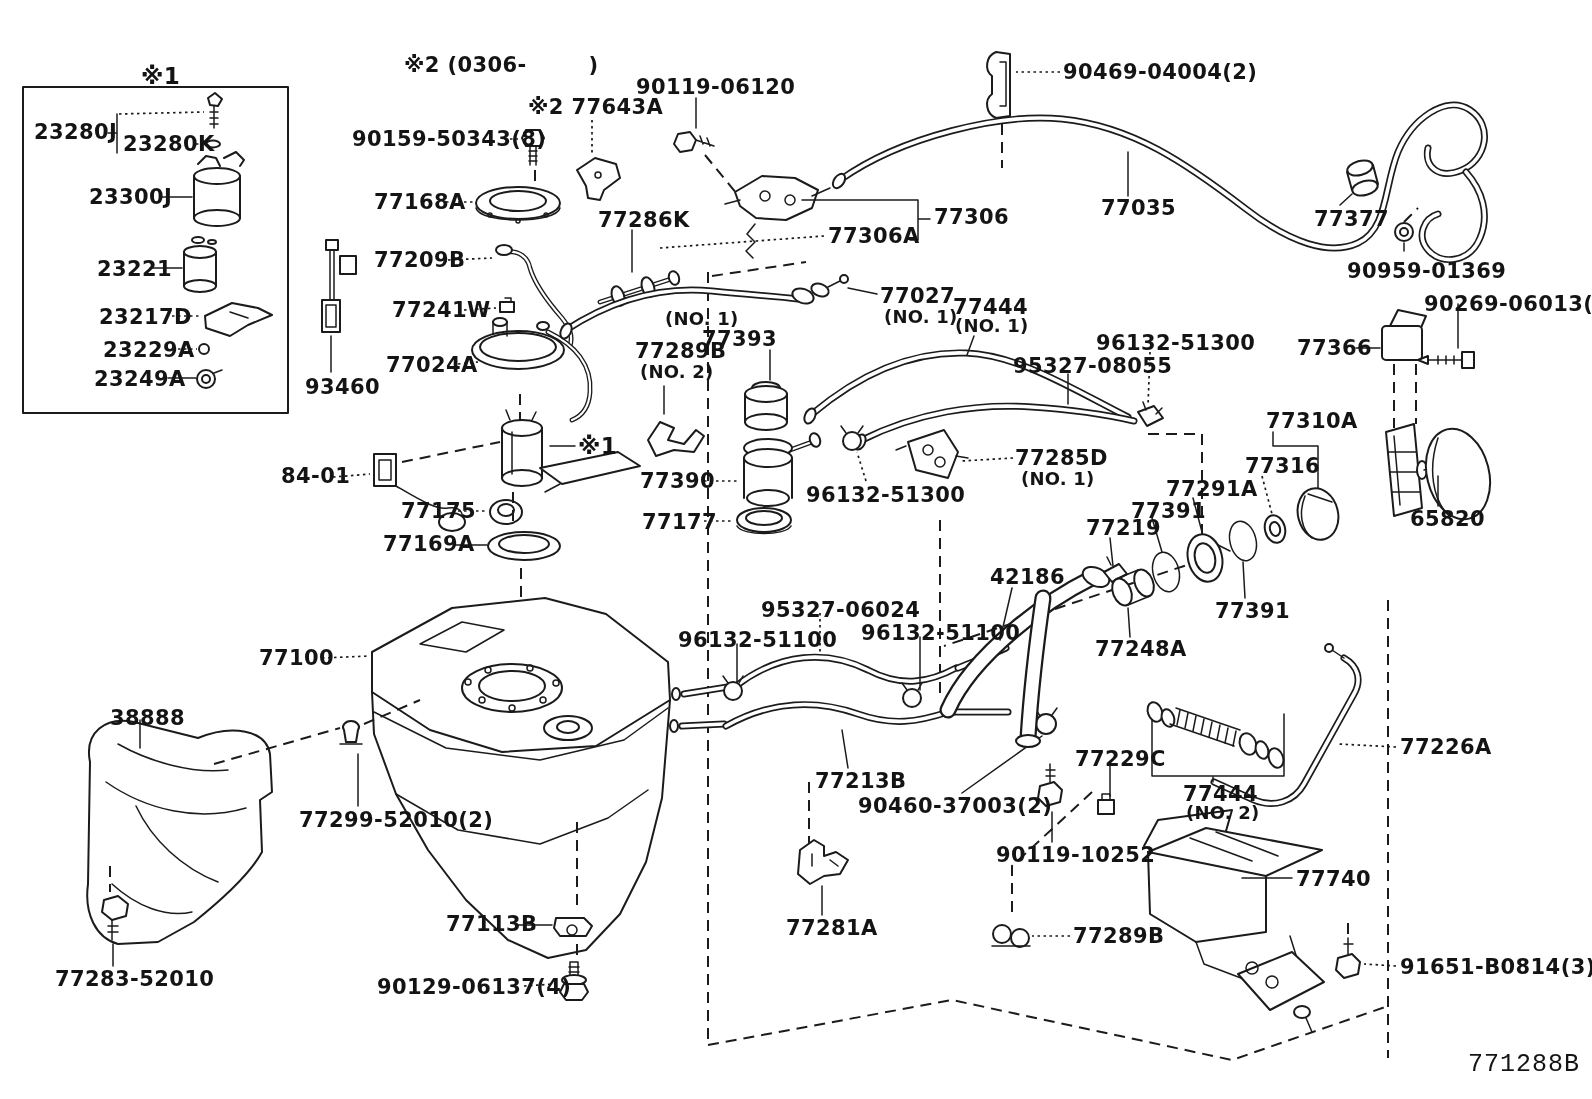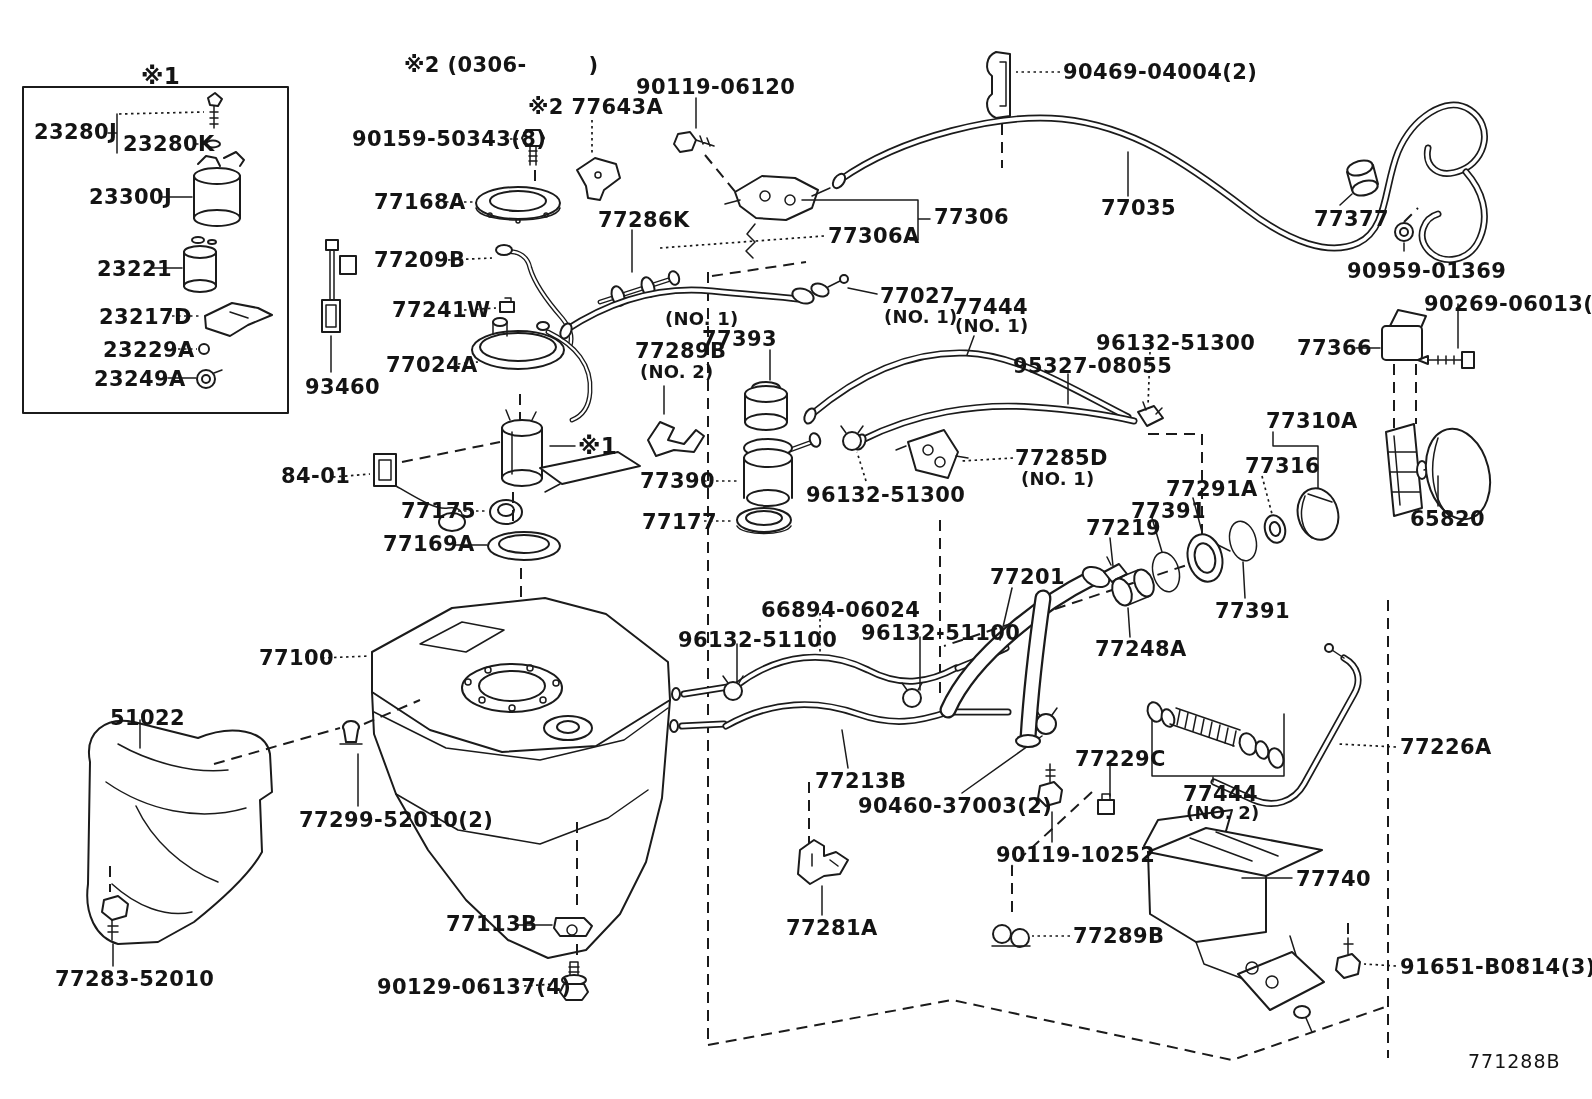--- a/index.html
+++ b/index.html
@@ -3,21 +3,21 @@
 <meta charset="utf-8">
 <style>
   html,body{margin:0;padding:0;background:#e8e8e8;}
   .stage{position:relative;width:1592px;height:1099px;background:#ffffff;overflow:hidden;
          font-family:"DejaVu Sans","Liberation Sans",sans-serif;}
   .stage svg{position:absolute;left:0;top:0;}
   .lbl{position:absolute;font-weight:bold;font-size:21px;line-height:1.05;color:#141414;
        white-space:pre;letter-spacing:.4px;}
   .lbl.small{font-size:18px;letter-spacing:.2px;}
   .lbl.big{font-size:23px;}
-  .lbl.code{font-weight:normal;font-size:19px;letter-spacing:1px;}
+  .lbl.code{font-weight:normal;font-size:25px;letter-spacing:1px;font-family:Liberation Mono, monospace;}
   
   .ln{stroke:#1b1b1b;fill:none;stroke-width:2;stroke-linecap:round;stroke-linejoin:round;}
   .thin{stroke-width:1.5;}
   .fw{fill:#ffffff;}
   .dash{stroke:#1b1b1b;fill:none;stroke-width:2;stroke-dasharray:11 7;}
   .dot{stroke:#1b1b1b;fill:none;stroke-width:1.7;stroke-dasharray:2.5 3.5;}
   .tube{stroke:#1b1b1b;stroke-width:7;fill:none;stroke-linecap:round;}
   .core{stroke:#ffffff;stroke-width:3.6;fill:none;stroke-linecap:round;}
   .tube-s{stroke:#1b1b1b;stroke-width:4.8;fill:none;stroke-linecap:round;}
   .core-s{stroke:#ffffff;stroke-width:2.2;fill:none;stroke-linecap:round;}
@@ -564,28 +564,28 @@
 <div class="lbl" style="left:640px;top:470px">77390</div>
 <div class="lbl" style="left:806px;top:484px">96132-51300</div>
 <div class="lbl" style="left:1015px;top:447px">77285D</div>
 <div class="lbl small" style="left:1021px;top:470px">(NO. 1)</div>
 <div class="lbl" style="left:642px;top:511px">77177</div>
 <div class="lbl" style="left:1410px;top:508px">65820</div>
 <div class="lbl big" style="left:578px;top:434px">※1</div>
 <div class="lbl" style="left:281px;top:465px">84-01</div>
 <div class="lbl" style="left:401px;top:500px">77175</div>
 <div class="lbl" style="left:383px;top:533px">77169A</div>
-<div class="lbl" style="left:990px;top:566px">77201</div>
+<div class="lbl" style="left:990px;top:566px">42186</div>
 <div class="lbl" style="left:1215px;top:600px">77391</div>
 <div class="lbl" style="left:1095px;top:638px">77248A</div>
-<div class="lbl" style="left:761px;top:599px">66894-06024</div>
+<div class="lbl" style="left:761px;top:599px">95327-06024</div>
 <div class="lbl" style="left:678px;top:629px">96132-51100</div>
 <div class="lbl" style="left:861px;top:622px">96132-51100</div>
 <div class="lbl" style="left:259px;top:647px">77100</div>
-<div class="lbl" style="left:110px;top:707px">51022</div>
+<div class="lbl" style="left:110px;top:707px">38888</div>
 <div class="lbl" style="left:299px;top:809px">77299-52010(2)</div>
 <div class="lbl" style="left:815px;top:770px">77213B</div>
 <div class="lbl" style="left:858px;top:795px">90460-37003(2)</div>
 <div class="lbl" style="left:1075px;top:748px">77229C</div>
 <div class="lbl" style="left:1183px;top:783px">77444</div>
 <div class="lbl small" style="left:1186px;top:804px">(NO. 2)</div>
 <div class="lbl" style="left:1400px;top:736px">77226A</div>
 <div class="lbl" style="left:996px;top:844px">90119-10252</div>
 <div class="lbl" style="left:1296px;top:868px">77740</div>
 <div class="lbl" style="left:786px;top:917px">77281A</div>

